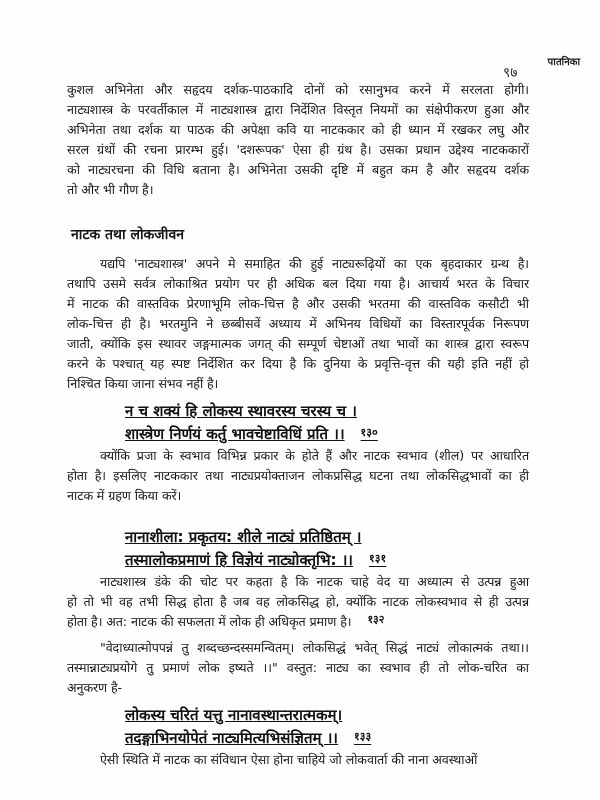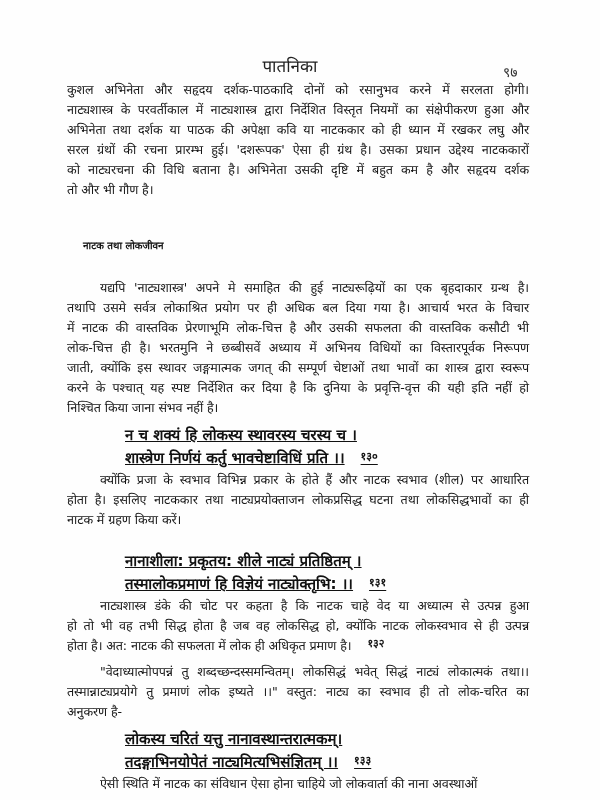--- a/index.html
+++ b/index.html
@@ -19,23 +19,23 @@
       position: absolute;
       left: 0; top: 0;
       width: 600px; height: 800px;
       background: #fefefe;
     }
     .running-head {
       position: absolute;
       top: 54px;
       left: 0;
       width: 580px;
-      text-align: center;
-      font-size: 17px;
-      font-weight: normal;
+      text-align: right;
+      font-size: 10px;
+      font-weight: bold;
       color: #222;
     }
     .page-number {
       position: absolute;
       top: 62px;
       left: 503px;
       font-size: 14px;
       color: #333;
     }
     .body {
@@ -56,23 +56,23 @@
       display: block;
       white-space: nowrap;
       text-align: justify;
       text-align-last: justify;
     }
     .para .line.last {
       text-align-last: left;
     }
     .indent { padding-left: 33px; }
     .heading {
-      font-size: 10px;
+      font-size: 14px;
       font-weight: bold;
-      margin: 16px;
+      margin: 4px;
       line-height: 20px;
     }
     .verse {
       margin: 0;
       padding-left: 58px;
       font-size: 15px;
       font-weight: bold;
       line-height: 23px;
       color: #111;
       text-decoration: underline;
@@ -113,21 +113,21 @@
 
     <div class="gap-m"></div>
 
     <h2 class="heading">नाटक तथा लोकजीवन</h2>
 
     <div class="gap-s"></div>
 
     <p class="para">
       <span class="line indent">यद्यपि 'नाट्यशास्त्र' अपने मे समाहित की हुई नाट्यरूढ़ियों का एक बृहदाकार ग्रन्थ है।</span>
       <span class="line">तथापि उसमे सर्वत्र लोकाश्रित प्रयोग पर ही अधिक बल दिया गया है। आचार्य भरत के विचार</span>
-      <span class="line">में नाटक की वास्तविक प्रेरणाभूमि लोक-चित्त है और उसकी सफलता की वास्तविक कसौटी भी</span>
+      <span class="line">में नाटक की वास्तविक प्रेरणाभूमि लोक-चित्त है और उसकी भरतमा की वास्तविक कसौटी भी</span>
       <span class="line">लोक-चित्त ही है। भरतमुनि ने छब्बीसवें अध्याय में अभिनय विधियों का विस्तारपूर्वक निरूपण</span>
       <span class="line">जाती, क्योंकि इस स्थावर जङ्गमात्मक जगत् की सम्पूर्ण चेष्टाओं तथा भावों का शास्त्र द्वारा स्वरूप</span>
       <span class="line">करने के पश्चात् यह स्पष्ट निर्देशित कर दिया है कि दुनिया के प्रवृत्ति-वृत्त की यही इति नहीं हो</span>
       <span class="line last">निश्चित किया जाना संभव नहीं है।</span>
     </p>
 
     <div class="gap-s"></div>
 
     <div class="verse">
       <span class="vline">न च शक्यं हि लोकस्य स्थावरस्य चरस्य च ।</span>

